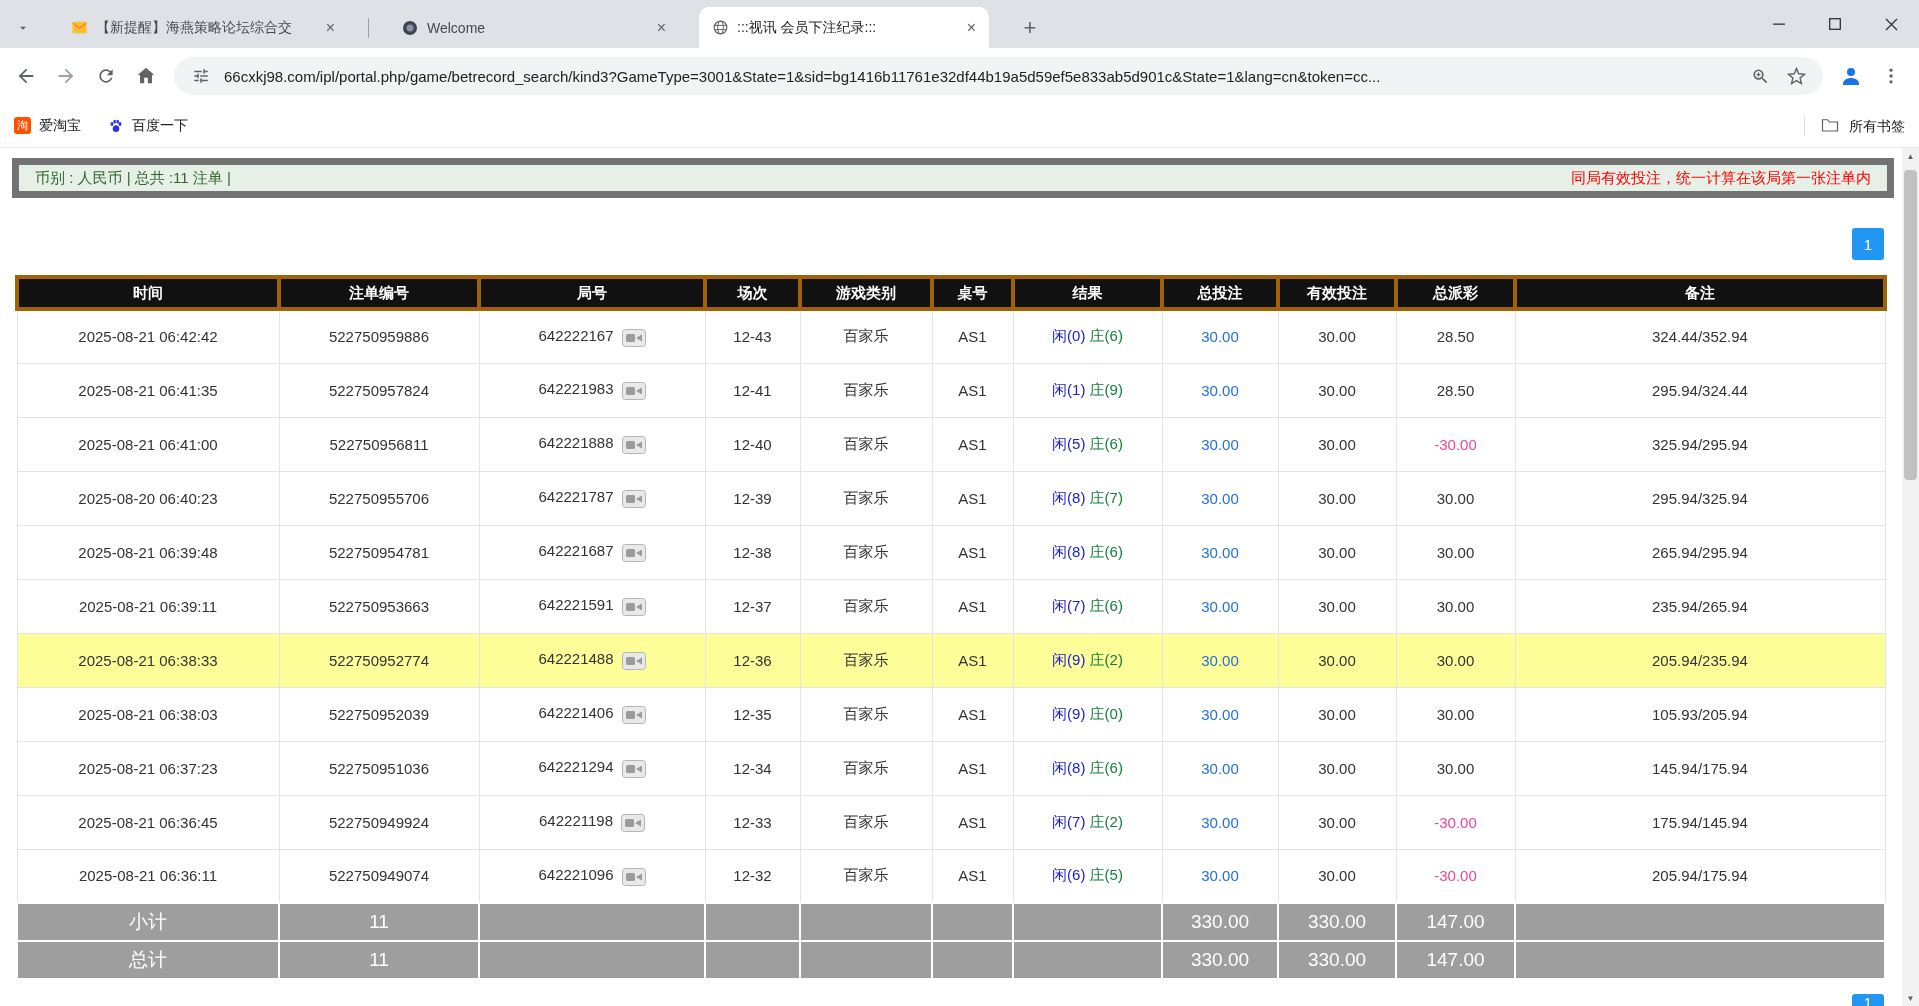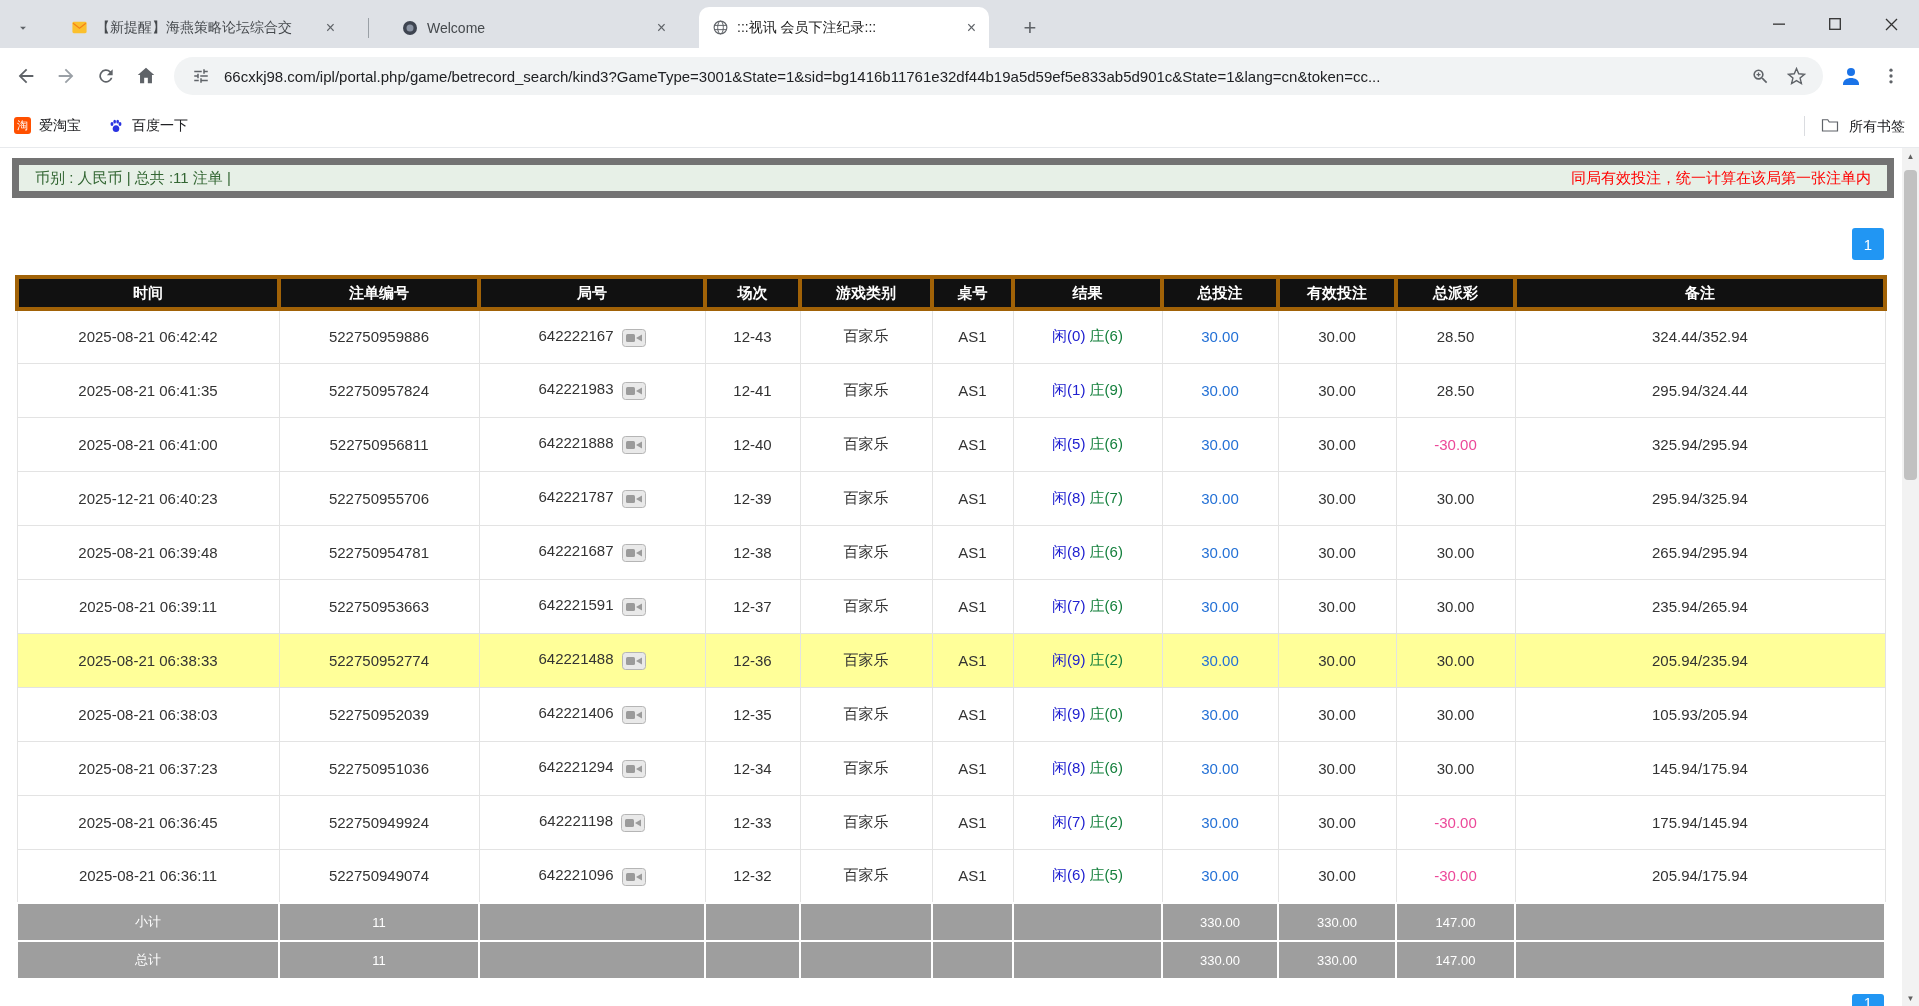--- a/index.html
+++ b/index.html
@@ -40,21 +40,21 @@
   .info-left { color:#336633; }
   .info-right { color:#ff0000; }
   .pager { display:flex; justify-content:flex-end; margin:30px 18px 0 0; }
   .pager-btn { min-width:32px; height:32px; background:#2196f3; color:#fff; display:flex; align-items:center; justify-content:center; font-size:15px; border-radius:3px; cursor:pointer; }
   .pager-bottom { position:absolute; right:18px; bottom:-20px; width:32px; height:32px; background:#2196f3; border-radius:3px; color:#fff; display:flex; justify-content:center; font-size:15px; cursor:pointer; }
 
   table.bets { border-collapse:collapse; table-layout:fixed; width:1868px; margin:15px 0 0 15px; }
   .bets th { background:#111; color:#fff; height:32px; font-size:15px; font-weight:bold; border:4px solid #a16207; text-align:center; }
   .bets td { height:54px; text-align:center; font-size:15px; color:#333; border:1px solid #e3e3e3; background:#fff; }
   .bets tr.hl td { background:#ffff99; }
-  .bets tfoot td { background:#9e9e9e; color:#fff; height:38px; border:2px solid #fff; font-size:13px; }
+  .bets tfoot td { background:#9e9e9e; color:#fff; height:38px; border:2px solid #fff; font-size:19px; }
   .res-p { color:#2020d0; }
   .res-b { color:#15803d; }
   .amt { color:#2471d6; cursor:pointer; }
   .neg { color:#ec4899; }
   .vicon { display:inline-block; margin-left:8px; vertical-align:middle; cursor:pointer; }
   .vicon svg { vertical-align:middle; }
 
   
   .scrollbar { position:absolute; top:148px; right:0; width:17px; height:858px; background:#f2f2f2; }
   .sb-arrow { height:16px; display:flex; align-items:center; justify-content:center; font-size:8px; color:#606060; cursor:pointer; }
@@ -299,21 +299,21 @@
             <td>12-40</td>
             <td>百家乐</td>
             <td>AS1</td>
             <td><span class="res-p">闲(5)</span> <span class="res-b">庄(6)</span></td>
             <td><span class="amt">30.00</span></td>
             <td>30.00</td>
             <td><span class="neg">-30.00</span></td>
             <td>325.94/295.94</td>
           </tr>
           <tr>
-            <td>2025-12-21 06:40:23</td>
+            <td>2025-08-20 06:40:23</td>
             <td>522750955706</td>
             <td><span>642221787</span><span class="vicon"><svg width="24" height="18" viewBox="0 0 24 18">
                   <rect x="0.5" y="0.5" width="23" height="17" rx="3" fill="#e9e9e9" stroke="#b5b5b5"></rect>
                   <rect x="4" y="5" width="9" height="8" rx="1.5" fill="#9b9b9b"></rect>
                   <path d="M14 9l6-3.5v7L14 9z" fill="#9b9b9b"></path>
                 </svg></span></td>
             <td>12-39</td>
             <td>百家乐</td>
             <td>AS1</td>
             <td><span class="res-p">闲(8)</span> <span class="res-b">庄(7)</span></td>

